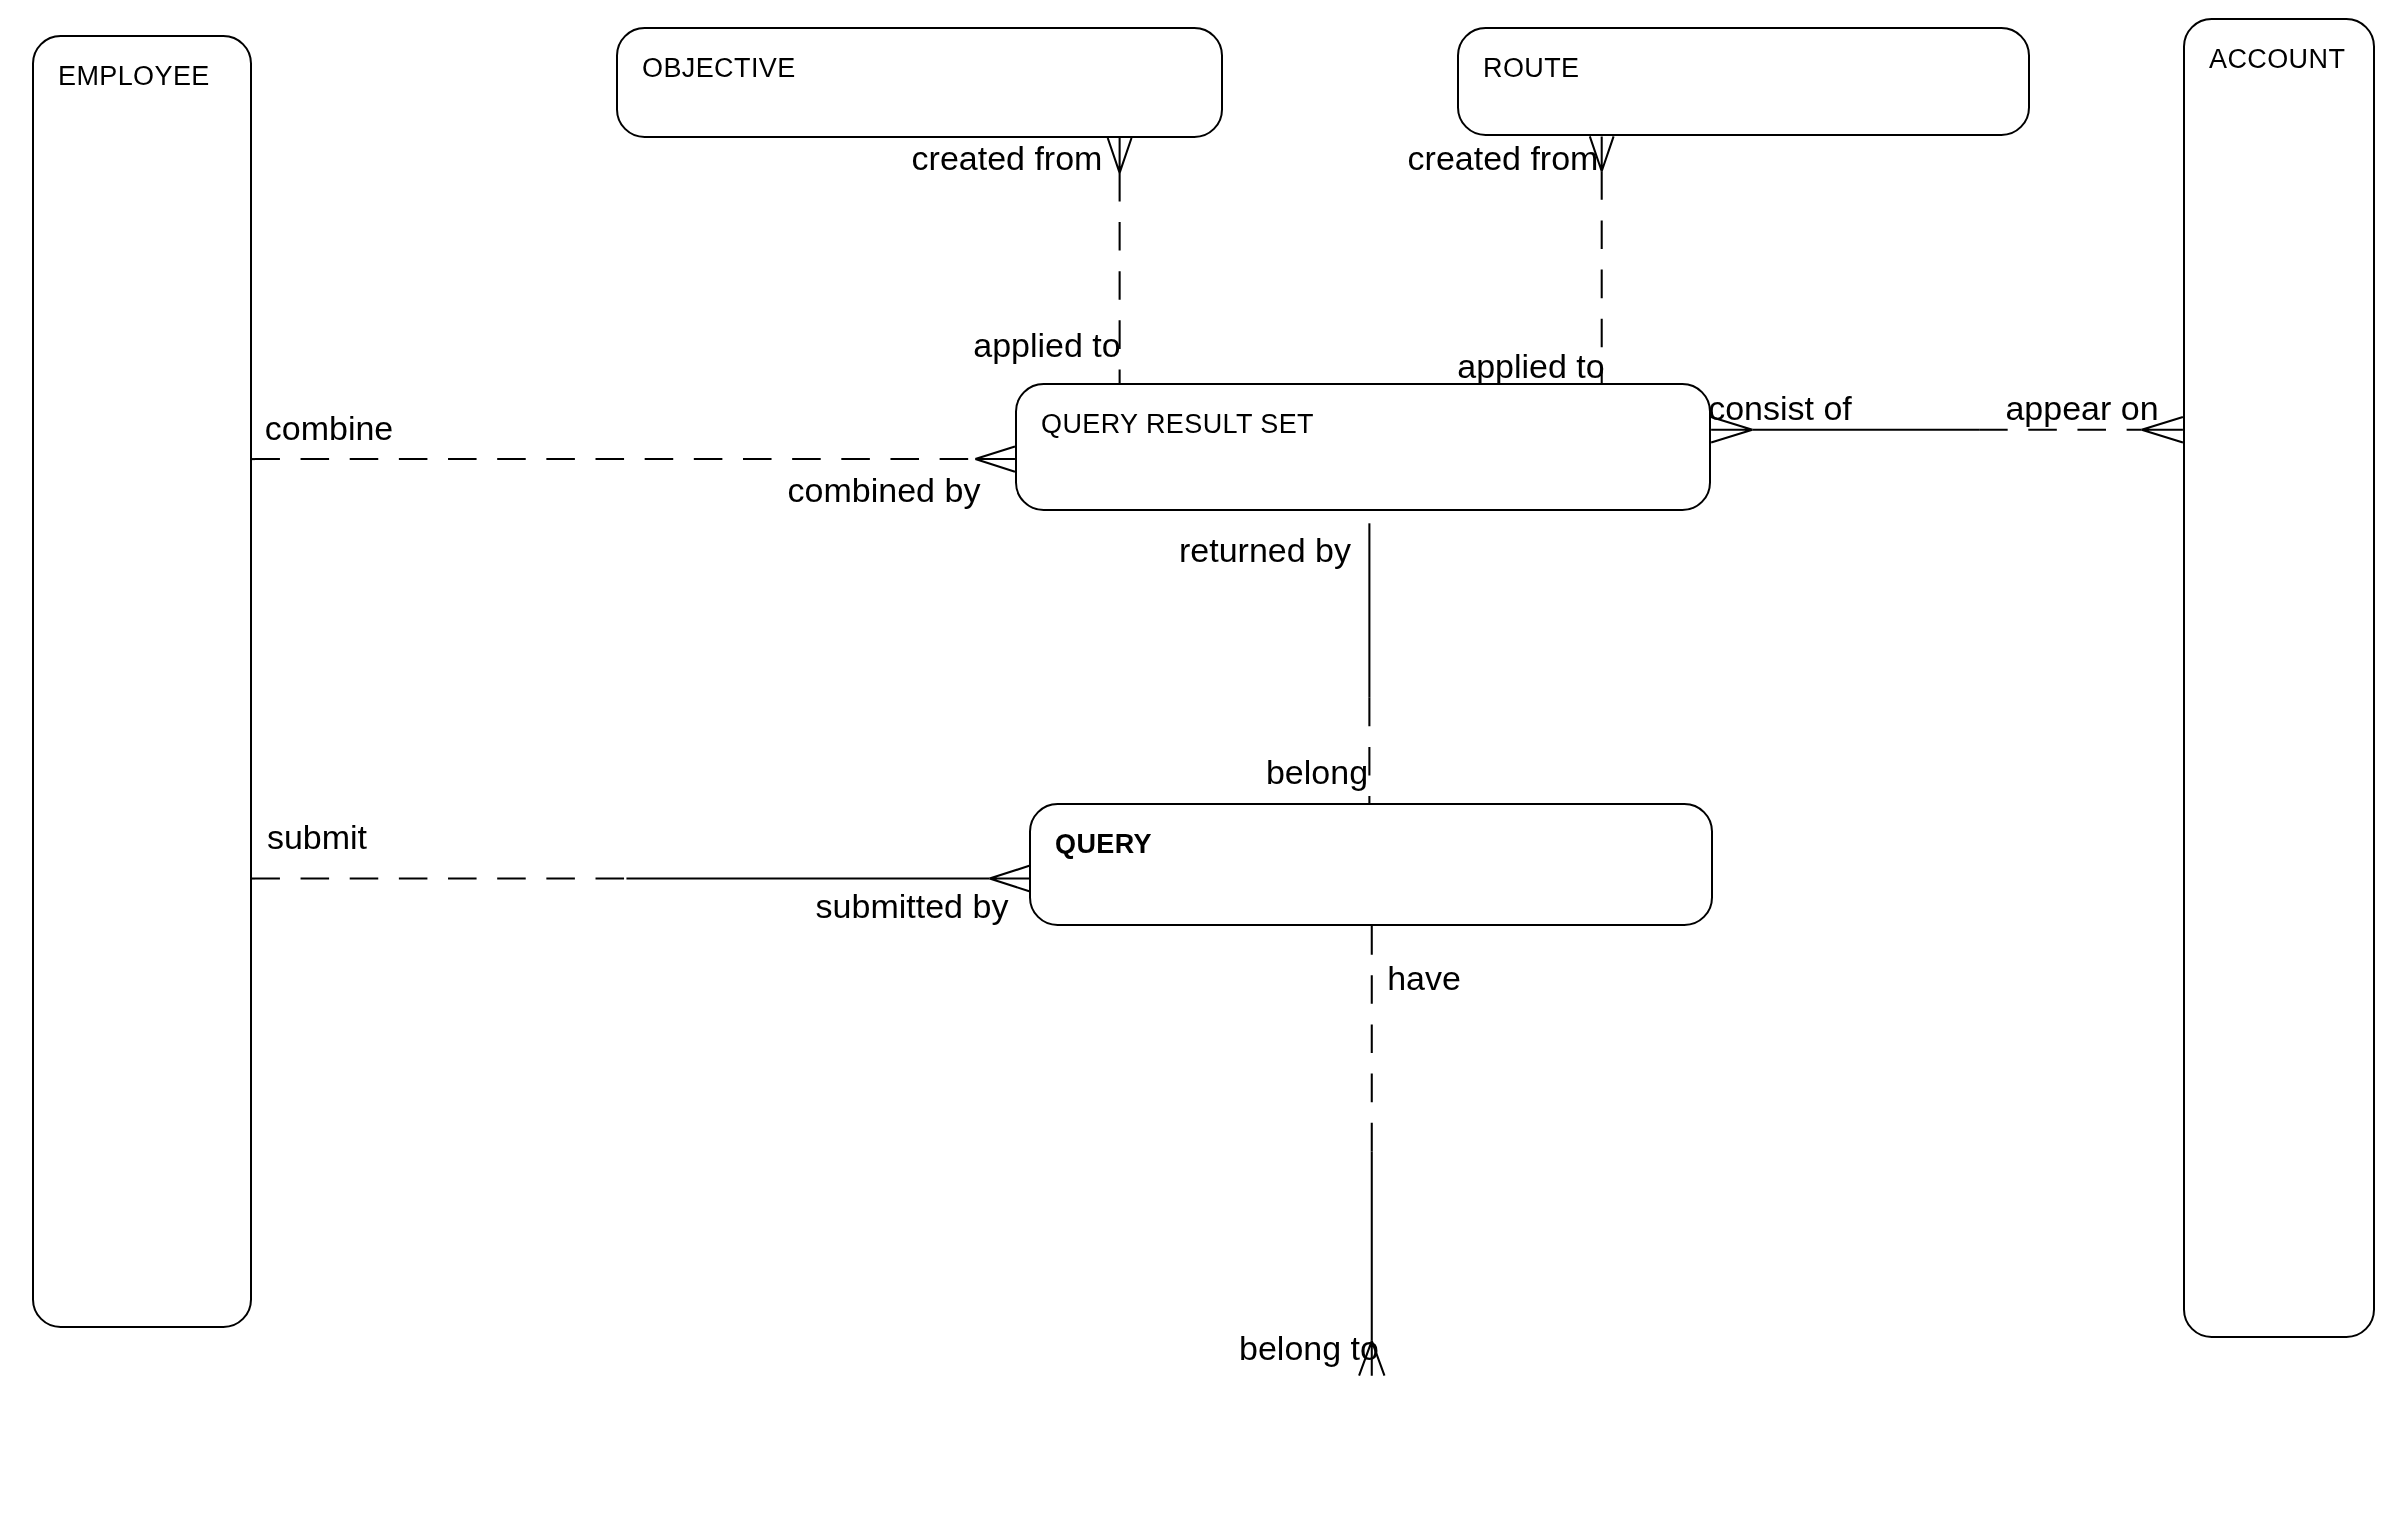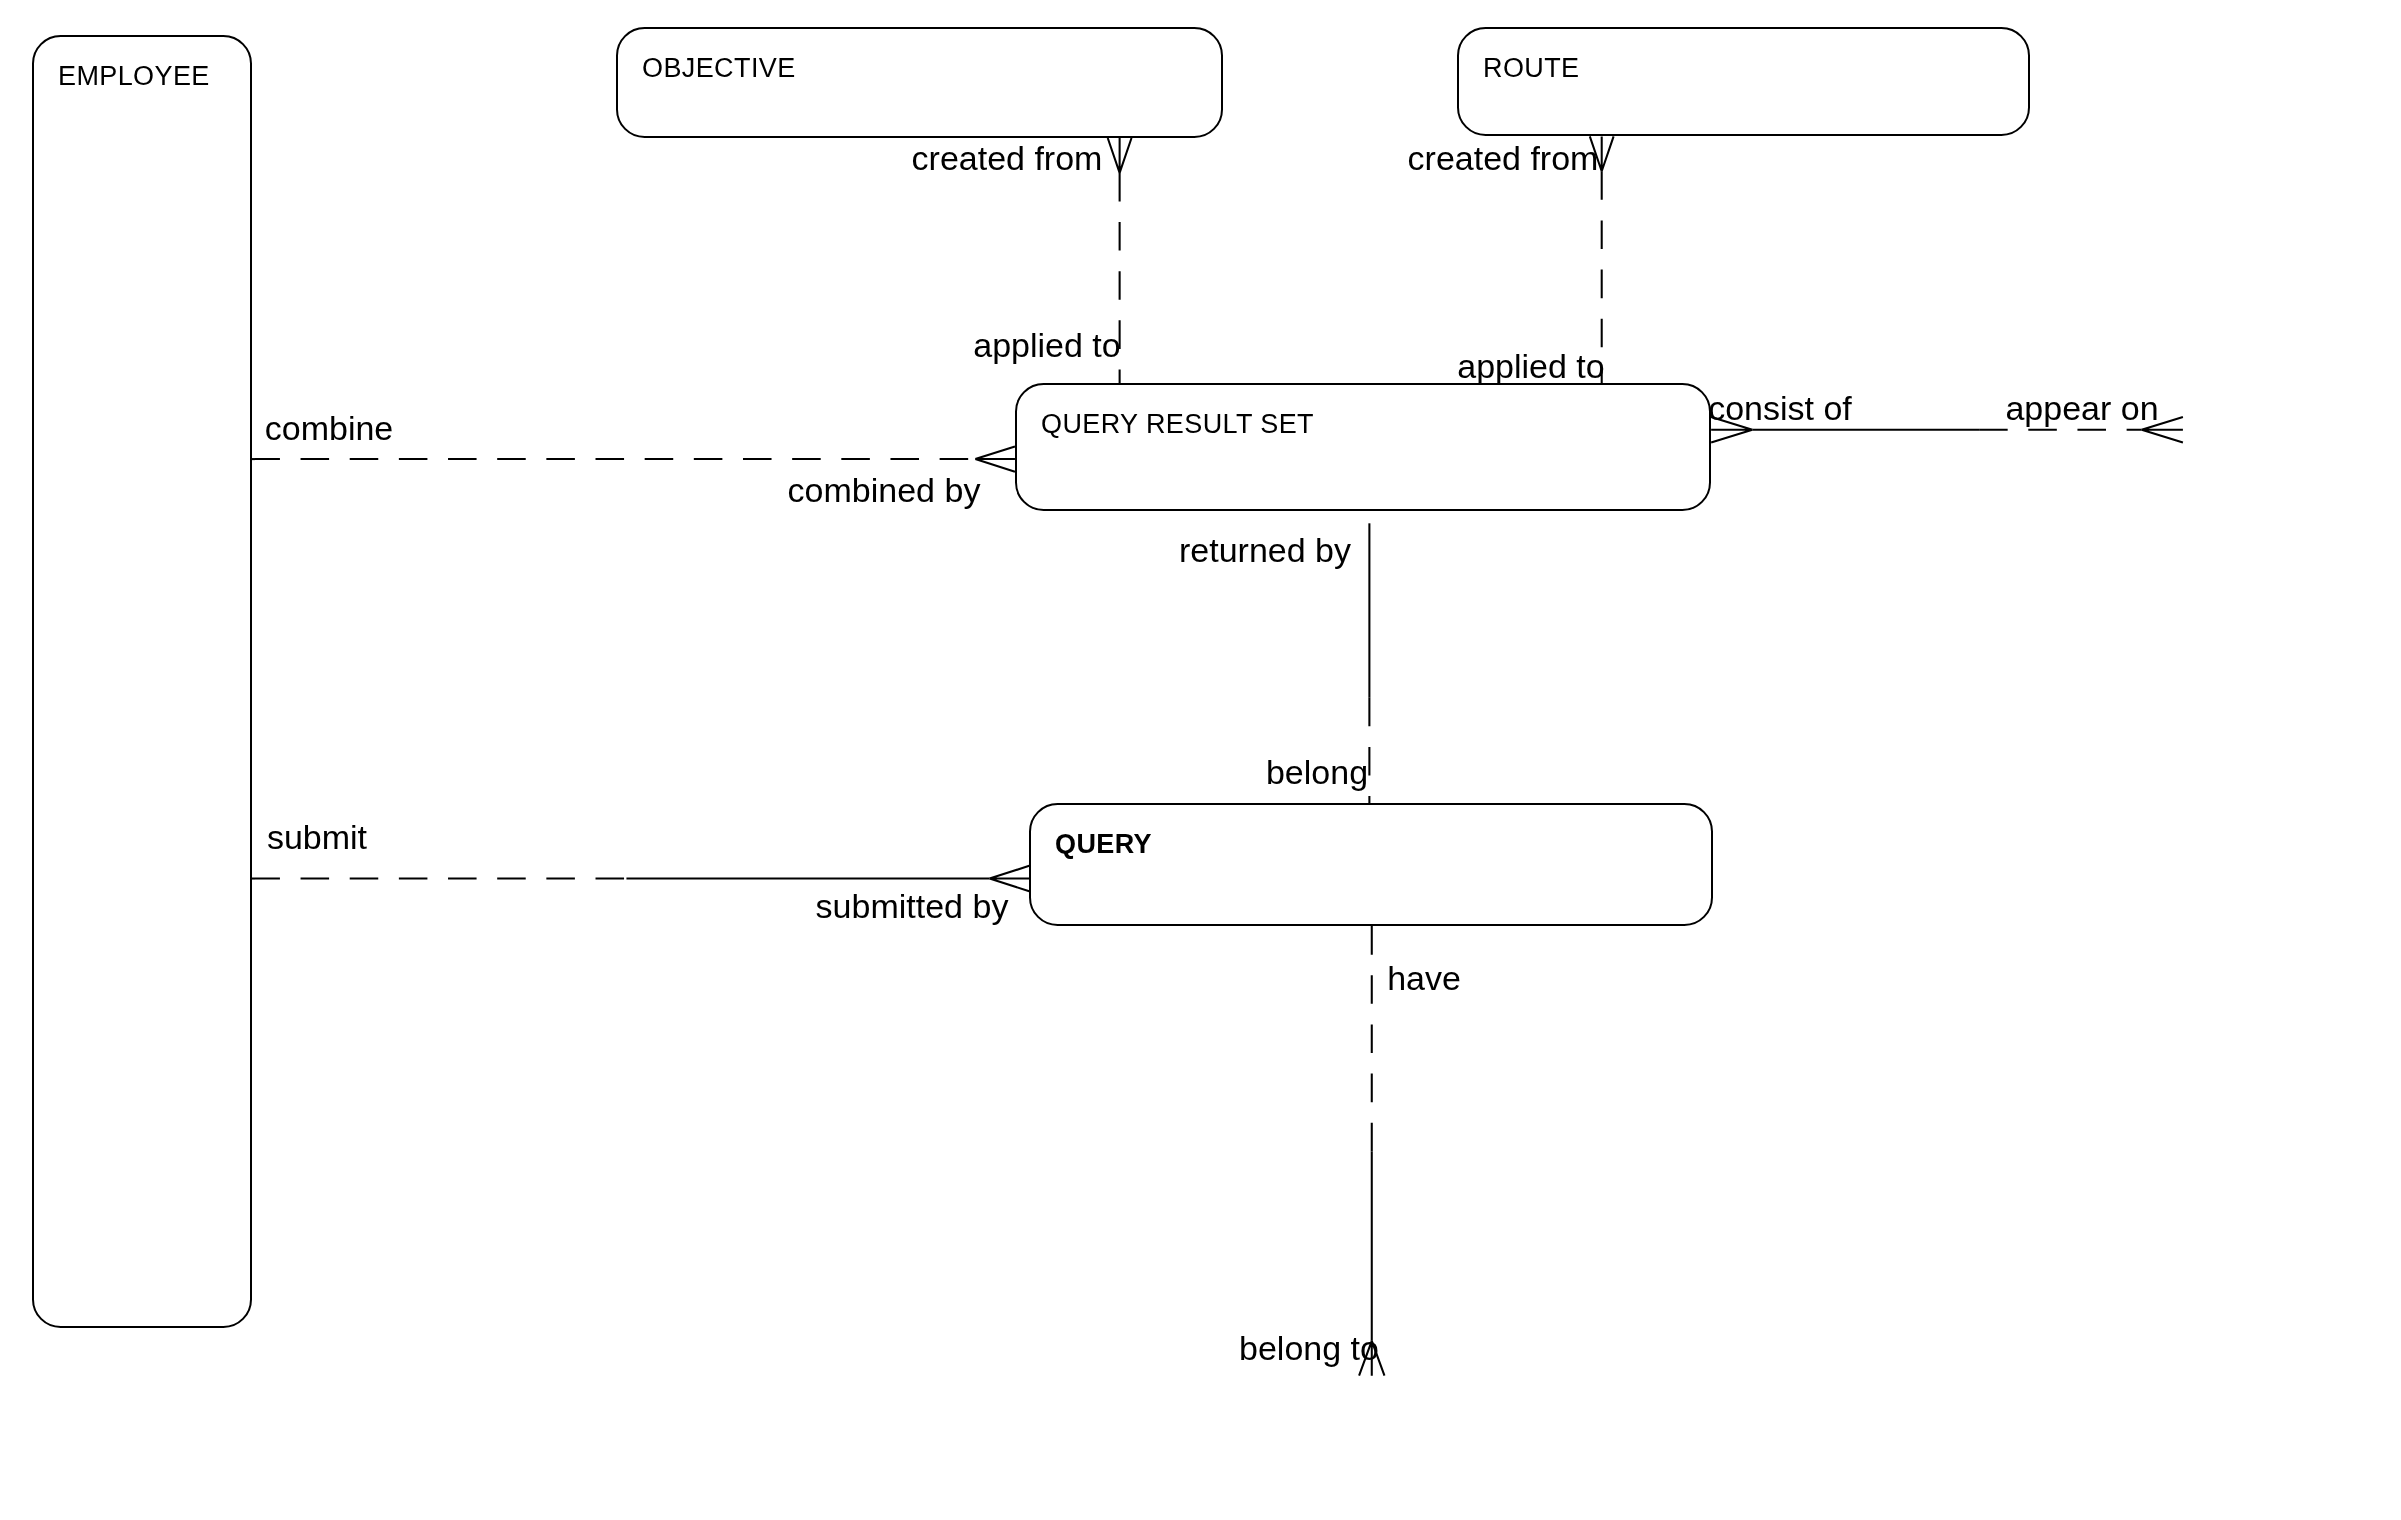--- a/index.html
+++ b/index.html
@@ -103,20 +103,23 @@
 
   <div class="entity" id="ent-employee">
     <span class="entity-label">EMPLOYEE</span>
   </div>
   <div class="entity" id="ent-objective">
     <span class="entity-label">OBJECTIVE</span>
   </div>
   <div class="entity" id="ent-route">
     <span class="entity-label">ROUTE</span>
   </div>
+  <div class="entity" id="ent-account">
+    <span class="entity-label">ACCOUNT</span>
+  </div>
   <div class="entity" id="ent-query-result-set">
     <span class="entity-label">QUERY RESULT SET</span>
   </div>
   <div class="entity" id="ent-query">
     <span class="entity-label">QUERY</span>
   </div>
 
   <div class="rel-label" id="lbl-obj-from">created from</div>
   <div class="rel-label" id="lbl-obj-to">applied to</div>
   <div class="rel-label" id="lbl-route-from">created from</div>

